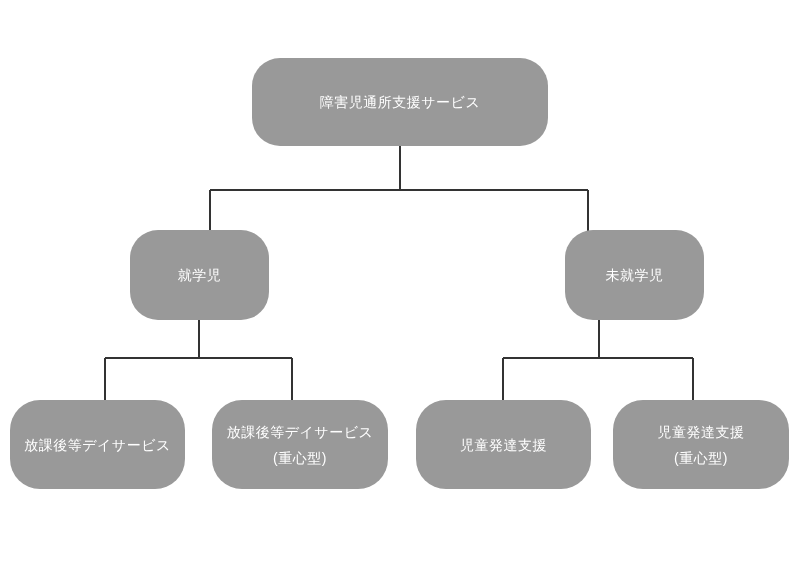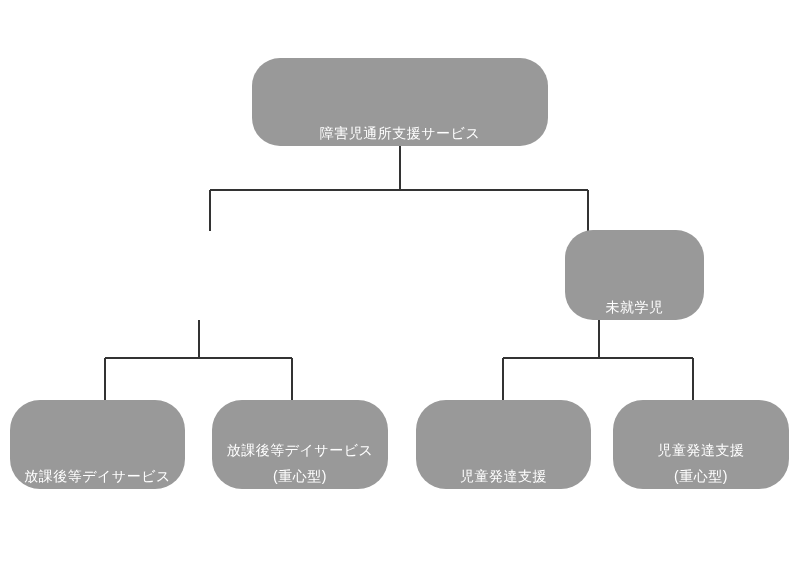--- a/index.html
+++ b/index.html
@@ -25,21 +25,21 @@
   .connectors path {
     stroke: #333333;
     stroke-width: 2;
     fill: none;
   }
   .node {
     position: absolute;
     background: #999999;
     border-radius: 28px;
     display: flex;
-    align-items: flex-end;
+    align-items: center;
     justify-content: center;
     box-sizing: border-box;
   }
   .node-label {
     color: #ffffff;
     font-size: 14px;
     line-height: 26px;
     text-align: center;
     white-space: pre-line;
     letter-spacing: 0.5px;
@@ -60,20 +60,23 @@
   <svg class="connectors" viewBox="0 0 800 568" xmlns="http://www.w3.org/2000/svg">
     <path d="M400 146 V190 M210 190 H588 M210 190 V231 M588 190 V231"></path>
     <path d="M199 320 V358 M105 358 H292 M105 358 V401 M292 358 V401"></path>
     <path d="M599 320 V358 M503 358 H693 M503 358 V401 M693 358 V401"></path>
   </svg>
 
   <div class="node node-root">
     <span class="node-label">障害児通所支援サービス</span>
   </div>
 
+  <div class="node node-school-age">
+    <span class="node-label">就学児</span>
+  </div>
 
   <div class="node node-preschool">
     <span class="node-label">未就学児</span>
   </div>
 
   <div class="node node-asds">
     <span class="node-label">放課後等デイサービス</span>
   </div>
 
   <div class="node node-asds-severe">

